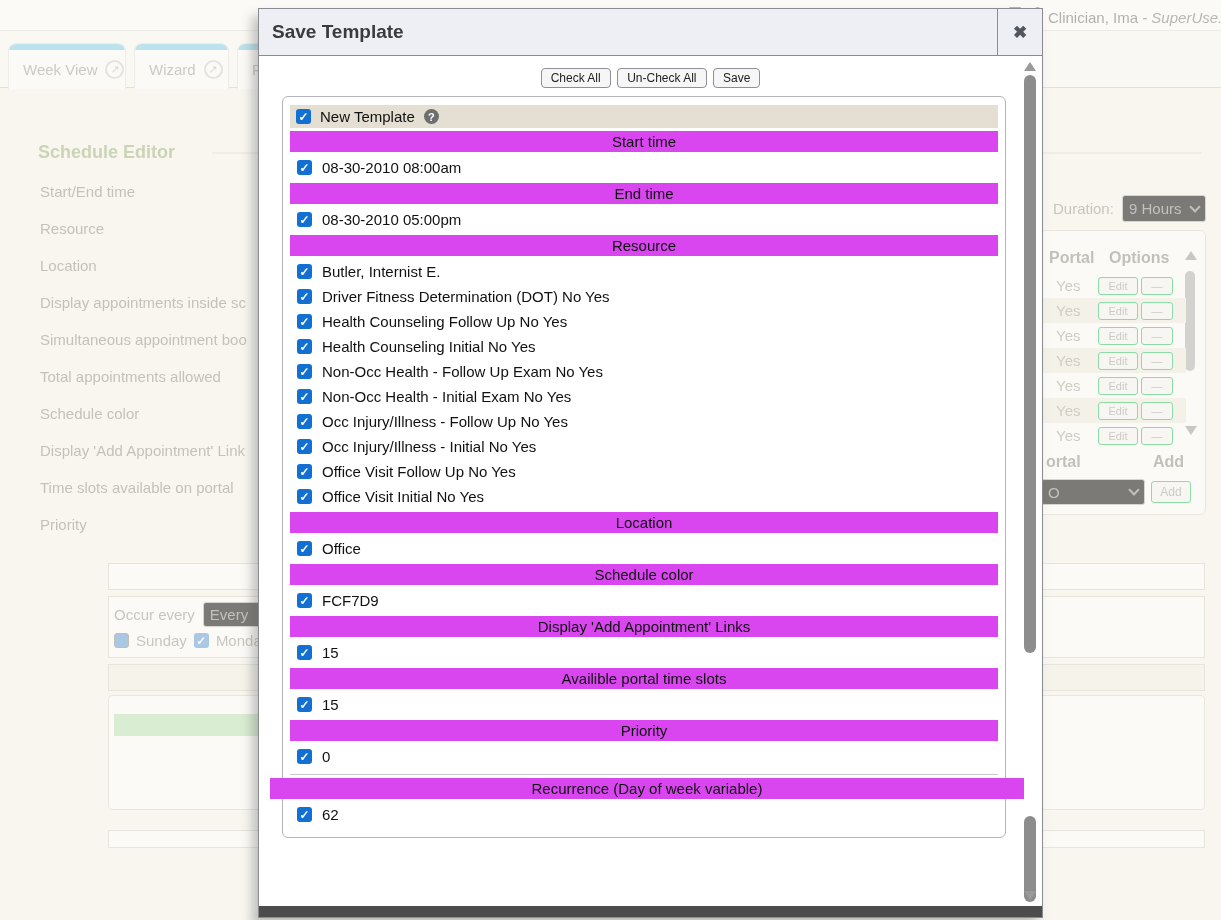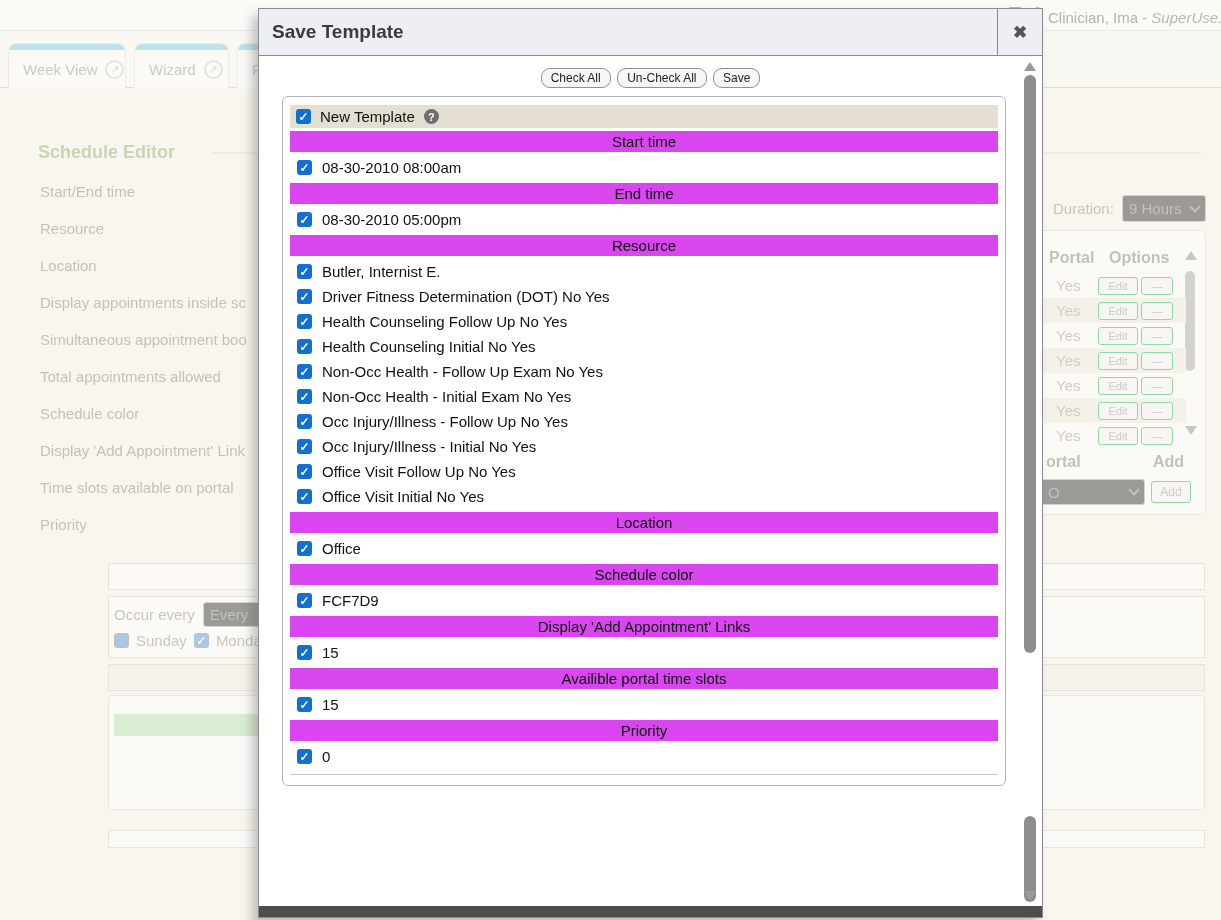--- a/index.html
+++ b/index.html
@@ -17,21 +17,21 @@
   .tab-cap { position:absolute; left:0; top:0; right:0; height:6px; background:#7fd0ec; border-radius:8px 8px 0 0; }
   .tab-label { font-size:15px; color:#9f9f9f; white-space:nowrap; }
   .tab-circ { width:19px; height:19px; border:2px solid #d2d2d2; border-radius:50%; color:#bdbdbd; font-size:11px; display:inline-flex; align-items:center; justify-content:center; flex:none; }
   .bg-title { position:absolute; left:38px; top:142px; font-size:18px; font-weight:bold; color:#9fb57e; }
   .bg-title-line { position:absolute; left:212px; top:152px; width:990px; height:2px; background:#e9e6d8; }
   #bg-fields { position:absolute; left:40px; top:183px; }
   .bg-label { height:37px; font-size:15px; color:#8f8e86; white-space:nowrap; }
   .bg-box { position:absolute; background:#fff; border:1px solid #d7d5c9; }
   .bg-box.tan { background:#f3f1e6; }
   .occur-row { position:absolute; left:114px; top:602px; display:flex; align-items:center; gap:8px; font-size:15px; color:#98968c; }
-  .bg-select { height:25px; background:#404040; border:1px solid #b5b5b5; border-radius:3px; display:inline-flex; align-items:center; justify-content:space-between; padding:0 6px; font-size:15px; color:#8f8f8f; }
+  .bg-select { height:25px; background:#000000; border:1px solid #b5b5b5; border-radius:3px; display:inline-flex; align-items:center; justify-content:space-between; padding:0 6px; font-size:15px; color:#8f8f8f; }
   #bg-days { position:absolute; left:114px; top:632px; display:flex; align-items:center; gap:7px; font-size:15px; color:#9a988e; }
   .green-bar { position:absolute; left:114px; top:714px; width:925px; height:22px; background:#b9e6b4; }
   .dur-label { position:absolute; left:1053px; top:200px; font-size:15px; color:#97958b; }
   .panel { position:absolute; background:#fff; border:1px solid #dcdacd; border-radius:6px; }
   .tbl-head { position:absolute; top:18px; font-size:16px; font-weight:bold; color:#8e8d85; }
   #bg-table-rows { position:absolute; left:1px; top:42px; width:148px; }
   .bg-row { height:25px; display:flex; align-items:center; font-size:15px; color:#a7a59b; }
   .bg-row:nth-child(even) { background:#f1efe3; }
   .mini-btn { font-size:11px; color:#a0a0a0; background:#f7f7f7; border:1px solid #22c55e; border-radius:3px; height:18px; padding:0 6px; display:inline-flex; align-items:center; justify-content:center; }
   .bg-scroll-thumb { position:absolute; width:10px; border-radius:5px; background:#b0b0b0; }
@@ -46,21 +46,21 @@
   .cb.un::after { content:""; }
   .cb.faded { background:#5e9bd8; }
 
   
   #modal { position:absolute; left:258px; top:8px; width:785px; height:910px; background:#fff; border:1px solid #8b8b94; box-shadow:-6px 8px 10px rgba(90,90,90,.35); z-index:10; }
   .m-header { height:47px; background:#edeff4; border-bottom:1px solid #8a8a94; display:flex; align-items:stretch; }
   .m-title { flex:1; display:flex; align-items:center; padding-left:13px; font-size:19px; font-weight:bold; color:#3b3b3b; }
   .m-close { width:45px; border-left:1px solid #8a8a94; display:flex; align-items:center; justify-content:center; font-size:17px; font-weight:bold; color:#52565e; cursor:pointer; }
   .m-body { position:absolute; left:0; top:47px; right:0; bottom:11px; background:#fff; overflow:hidden; }
   .m-bottom-edge { position:absolute; left:0; right:0; bottom:0; height:11px; background:#4c4c4c; }
-  .btn { font-family:"Liberation Sans", sans-serif; font-size:12px; color:#222; background:#f6f6f6; border:1px solid #8f8f9b; border-radius:9px; padding:2px 9px; cursor:pointer; }
+  .btn { font-family:"Liberation Sans", sans-serif; font-size:12px; color:#222; background:#f6f6f6; border:1px solid #8f8f9b; border-radius:4px; padding:2px 9px; cursor:pointer; }
   .m-toolbar { text-align:center; padding-top:12px; }
   .m-toolbar .btn { margin:0 1px; }
   .listbox { margin:8px 36px 0 23px; border:1px solid #b4b4bf; border-radius:6px; padding:8px 7px 10px 7px; position:relative; }
   .name-row { display:flex; align-items:center; gap:10px; margin:2px 0 7px 0; }
   .name-label { background:#e9e2ca; width:78px; height:26px; line-height:26px; padding-left:7px; font-size:15px; color:#1c1c1c; }
   .name-input { width:368px; height:23px; border:1px solid #8f8f8f; font-size:14px; padding:0 4px; }
   .nt-row { background:#e4dfd2; height:23px; display:flex; align-items:center; gap:9px; padding-left:6px; }
   .nt-label { font-size:15px; color:#111; }
   .help-icon { width:15px; height:15px; border-radius:50%; background:#6e6e6e; color:#fff; font-size:11px; font-weight:bold; display:inline-flex; align-items:center; justify-content:center; }
   .bar { background:#d946ef; height:21px; line-height:21px; text-align:center; font-size:15px; color:#101010; margin:3px 0; }
@@ -298,20 +298,27 @@
               <span>15</span>
             </div>
             <div class="bar">Priority</div>
             <div class="item">
               <span class="cb"></span>
               <span>0</span>
             </div>
           </div>
 
         <div class="inner-sep"></div>
+        <div id="recurrence-sect">
+            <div class="bar wide">Recurrence (Day of week variable)</div>
+            <div class="item">
+              <span class="cb"></span>
+              <span>62</span>
+            </div>
+          </div>
       </div>
 
       <div class="m-scroll">
         <div class="tri-up"></div>
         <div class="m-thumb" style="top:16px; height:578px"></div>
         <div class="m-thumb" style="top:757px; height:86px"></div>
         <div class="tri-down"></div>
       </div>
     </div>
 

